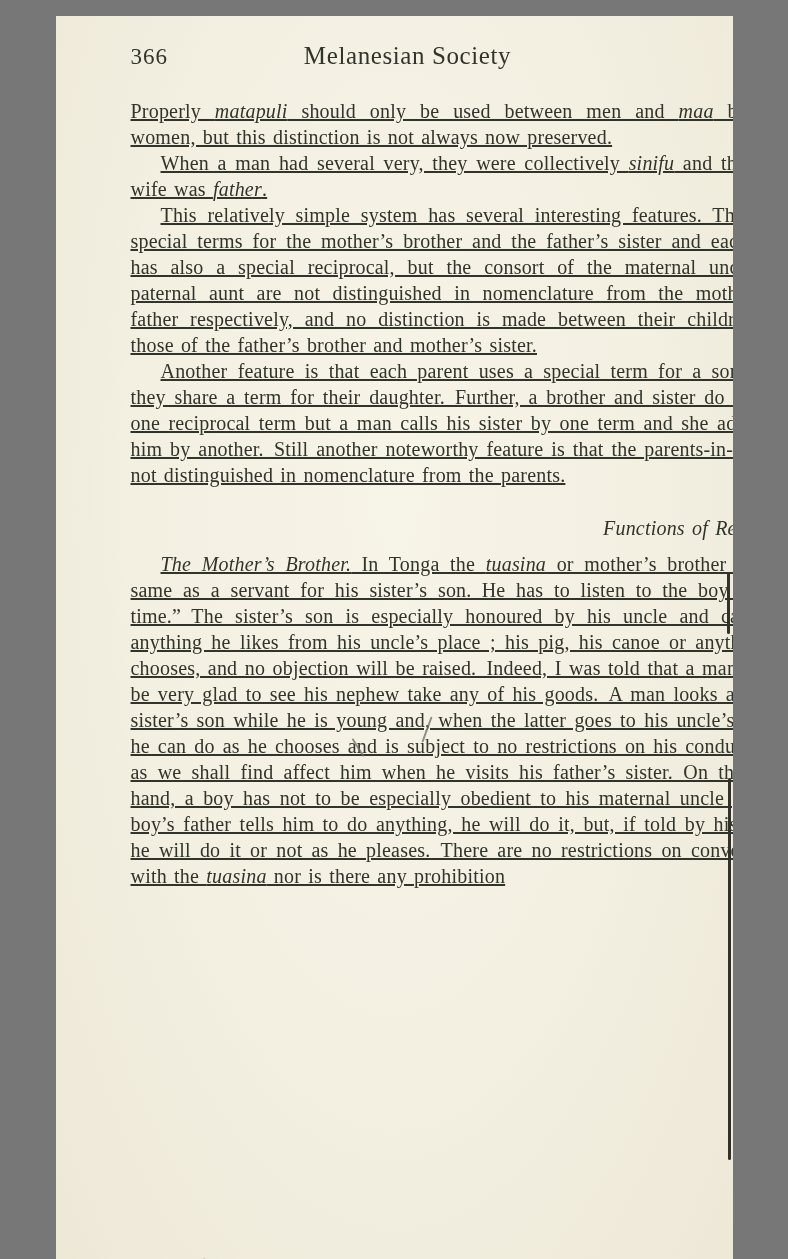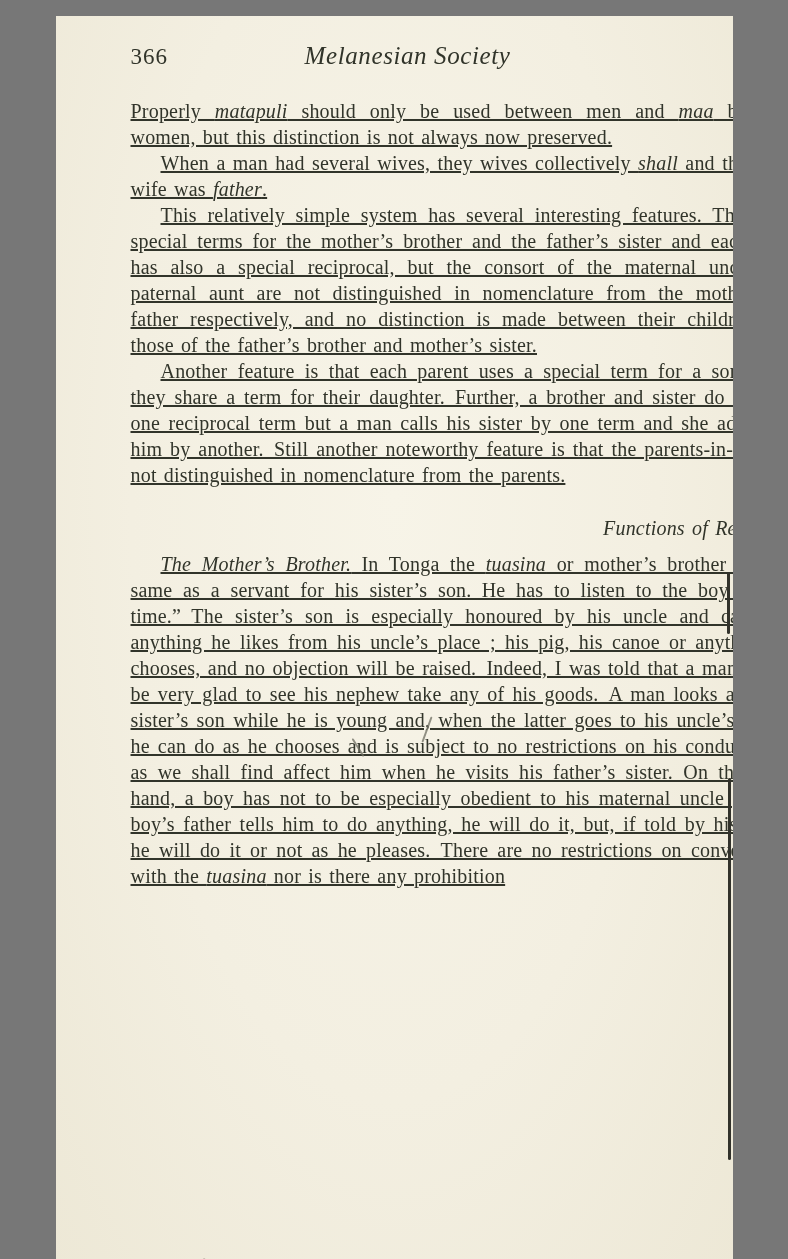--- a/index.html
+++ b/index.html
@@ -26,21 +26,20 @@
     top: 2px;
     font-size: 23px;
     letter-spacing: 1px;
   }
   .running-title {
     position: absolute;
     left: 0;
     right: 0;
     top: 0;
     text-align: center;
-    font-style: italic;
     font-size: 25px;
     letter-spacing: 0.6px;
   }
   .text-block {
     position: absolute;
     top: 82px;
     left: 75px;
     width: 665px;
     font-size: 20px;
     line-height: 26px;
@@ -91,21 +90,21 @@
 
 <div class="page">
 
   <div class="header">
     <span class="pageno">366</span>
     <span class="running-title">Melanesian Society</span>
   </div>
 
   <div class="text-block">
     <p class="para"><span>Properly </span><span class="it">matapuli</span><span> should only be used between men and </span><span class="it">maa</span><span> between women, but this distinction is not always now preserved.</span></p>
-    <p class="para indent"><span>When a man had several wives, they wives collectively </span><span class="it">shall</span><span> and the chief wife was </span><span class="it">father</span><span>.</span></p>
+    <p class="para indent"><span>When a man had several very, they were collectively </span><span class="it">sinifu</span><span> and the chief wife was </span><span class="it">father</span><span>.</span></p>
     <p class="para indent"><span>This relatively simple system has several interesting features. There are special terms for the mother’s brother and the father’s sister and each term has also a special reciprocal, but the consort of the maternal uncle and paternal aunt are not distinguished in nomenclature from the mother and father respectively, and no distinction is made between their children and those of the father’s brother and mother’s sister.</span></p>
     <p class="para indent"><span>Another feature is that each parent uses a special term for a son while they share a term for their daughter. Further, a brother and sister do not use one reciprocal term but a man calls his sister by one term and she addresses him by another. Still another noteworthy feature is that the parents-in-law are not distinguished in nomenclature from the parents.</span></p>
     <h3 class="section-heading"><span class="it">Functions of Relatives.</span></h3>
     <p class="para indent"><span class="it">The Mother’s Brother.</span><span> In Tonga the </span><span class="it">tuasina</span><span> or mother’s brother is “the same as a servant for his sister’s son. He has to listen to the boy all the time.” The sister’s son is especially honoured by his uncle and can take anything he likes from his uncle’s place ; his pig, his canoe or anything he chooses, and no objection will be raised. Indeed, I was told that a man would be very glad to see his nephew take any of his goods. A man looks after his sister’s son while he is young and, when the latter goes to his uncle’s house, he can do as he chooses and is subject to no restrictions on his conduct such as we shall find affect him when he visits his father’s sister. On the other hand, a boy has not to be especially obedient to his maternal uncle ; if the boy’s father tells him to do anything, he will do it, but, if told by his uncle, he will do it or not as he pleases. There are no restrictions on conversation with the </span><span class="it">tuasina</span><span> nor is there any prohibition</span></p>
   </div>
 
   <div class="pencil-mark mark1"></div>
   <div class="pencil-mark mark2"></div>
   <div class="scan-line scan-line-short"></div>
   <div class="scan-line scan-line-long"></div>

